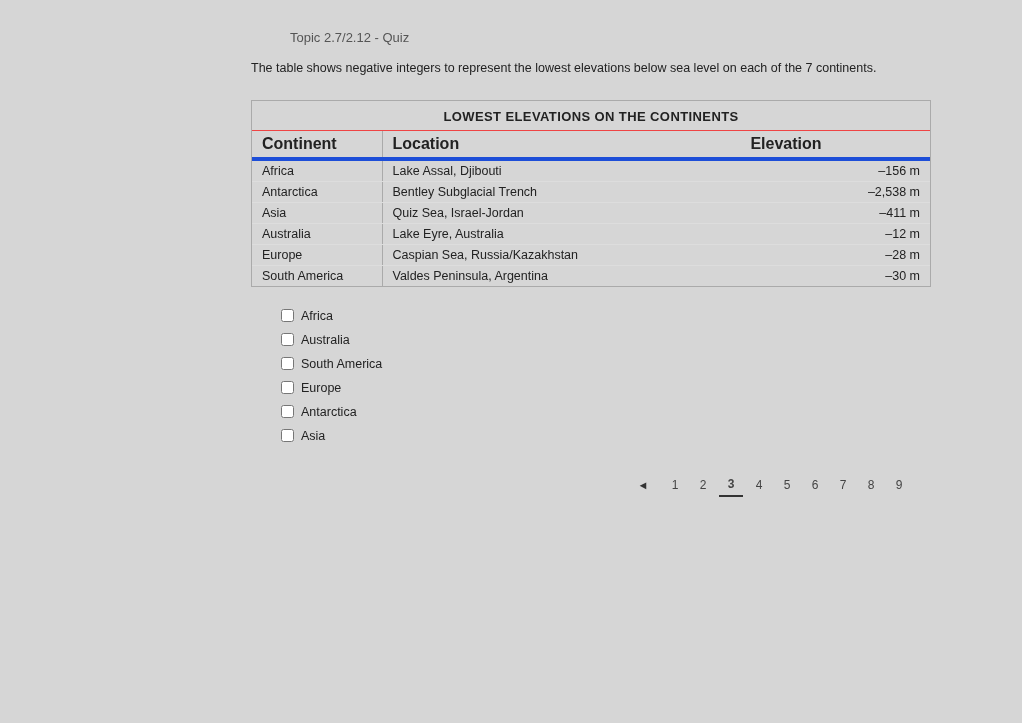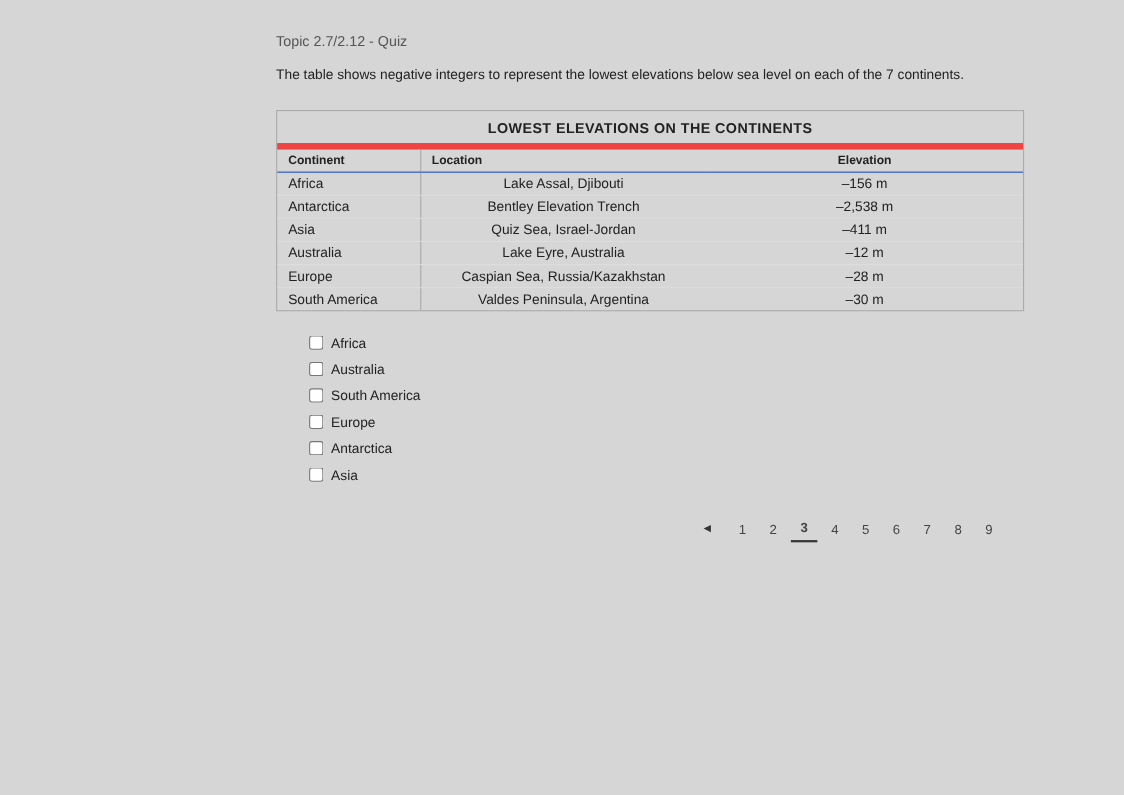--- a/index.html
+++ b/index.html
@@ -20,83 +20,83 @@
     }
 
     .content-area {
       width: 680px;
     }
 
     .topic-title {
       font-size: 13px;
       color: #555;
       margin-bottom: 14px;
+      margin-left: 39px;
     }
 
     .instructions {
       font-size: 12.5px;
       color: #222;
       line-height: 1.5;
       margin-bottom: 22px;
     }
 
     .table-container {
       border: 1px solid #aaa;
       margin-bottom: 22px;
     }
 
     .table-title {
       text-align: center;
       font-weight: bold;
       font-size: 13px;
       padding: 8px 4px 6px;
-      border-bottom: 6px solid #ef4444;
+      border-bottom: 1px solid #ef4444;
       letter-spacing: 0.4px;
     }
 
     table {
       width: 100%;
       border-collapse: collapse;
     }
 
     table th {
       font-weight: bold;
-      font-size: 11px;
+      font-size: 16px;
       padding: 4px 10px;
-      border-bottom: 1px solid #1d4ed8;
+      border-bottom: 4px solid #1d4ed8;
       text-align: left;
     }
 
     table th:nth-child(3) {
       text-align: center;
     }
 
     table td {
       font-size: 12.5px;
       padding: 3px 10px;
       border-bottom: 1px solid #ddd;
       vertical-align: middle;
     }
 
     table td:nth-child(3) {
-      text-align: center;
+      text-align: right;
     }
 
     table tr:last-child td {
       border-bottom: none;
     }
 
     table tr td:first-child {
       border-right: 1px solid #aaa;
       width: 130px;
     }
 
     table tr td:nth-child(2) {
       width: 260px;
-      text-align: center;
     }
 
     table tr th:first-child {
       border-right: 1px solid #aaa;
       width: 130px;
     }
 
     .options-list {
       margin-left: 30px;
       margin-bottom: 30px;
@@ -174,21 +174,21 @@
           </tr>
         </thead>
         <tbody id="table-body">
         <tr>
       <td>Africa</td>
       <td>Lake Assal, Djibouti</td>
       <td>–156 m</td>
     </tr>
             <tr>
       <td>Antarctica</td>
-      <td>Bentley Elevation Trench</td>
+      <td>Bentley Subglacial Trench</td>
       <td>–2,538 m</td>
     </tr>
             <tr>
       <td>Asia</td>
       <td>Quiz Sea, Israel-Jordan</td>
       <td>–411 m</td>
     </tr>
             <tr>
       <td>Australia</td>
       <td>Lake Eyre, Australia</td>

